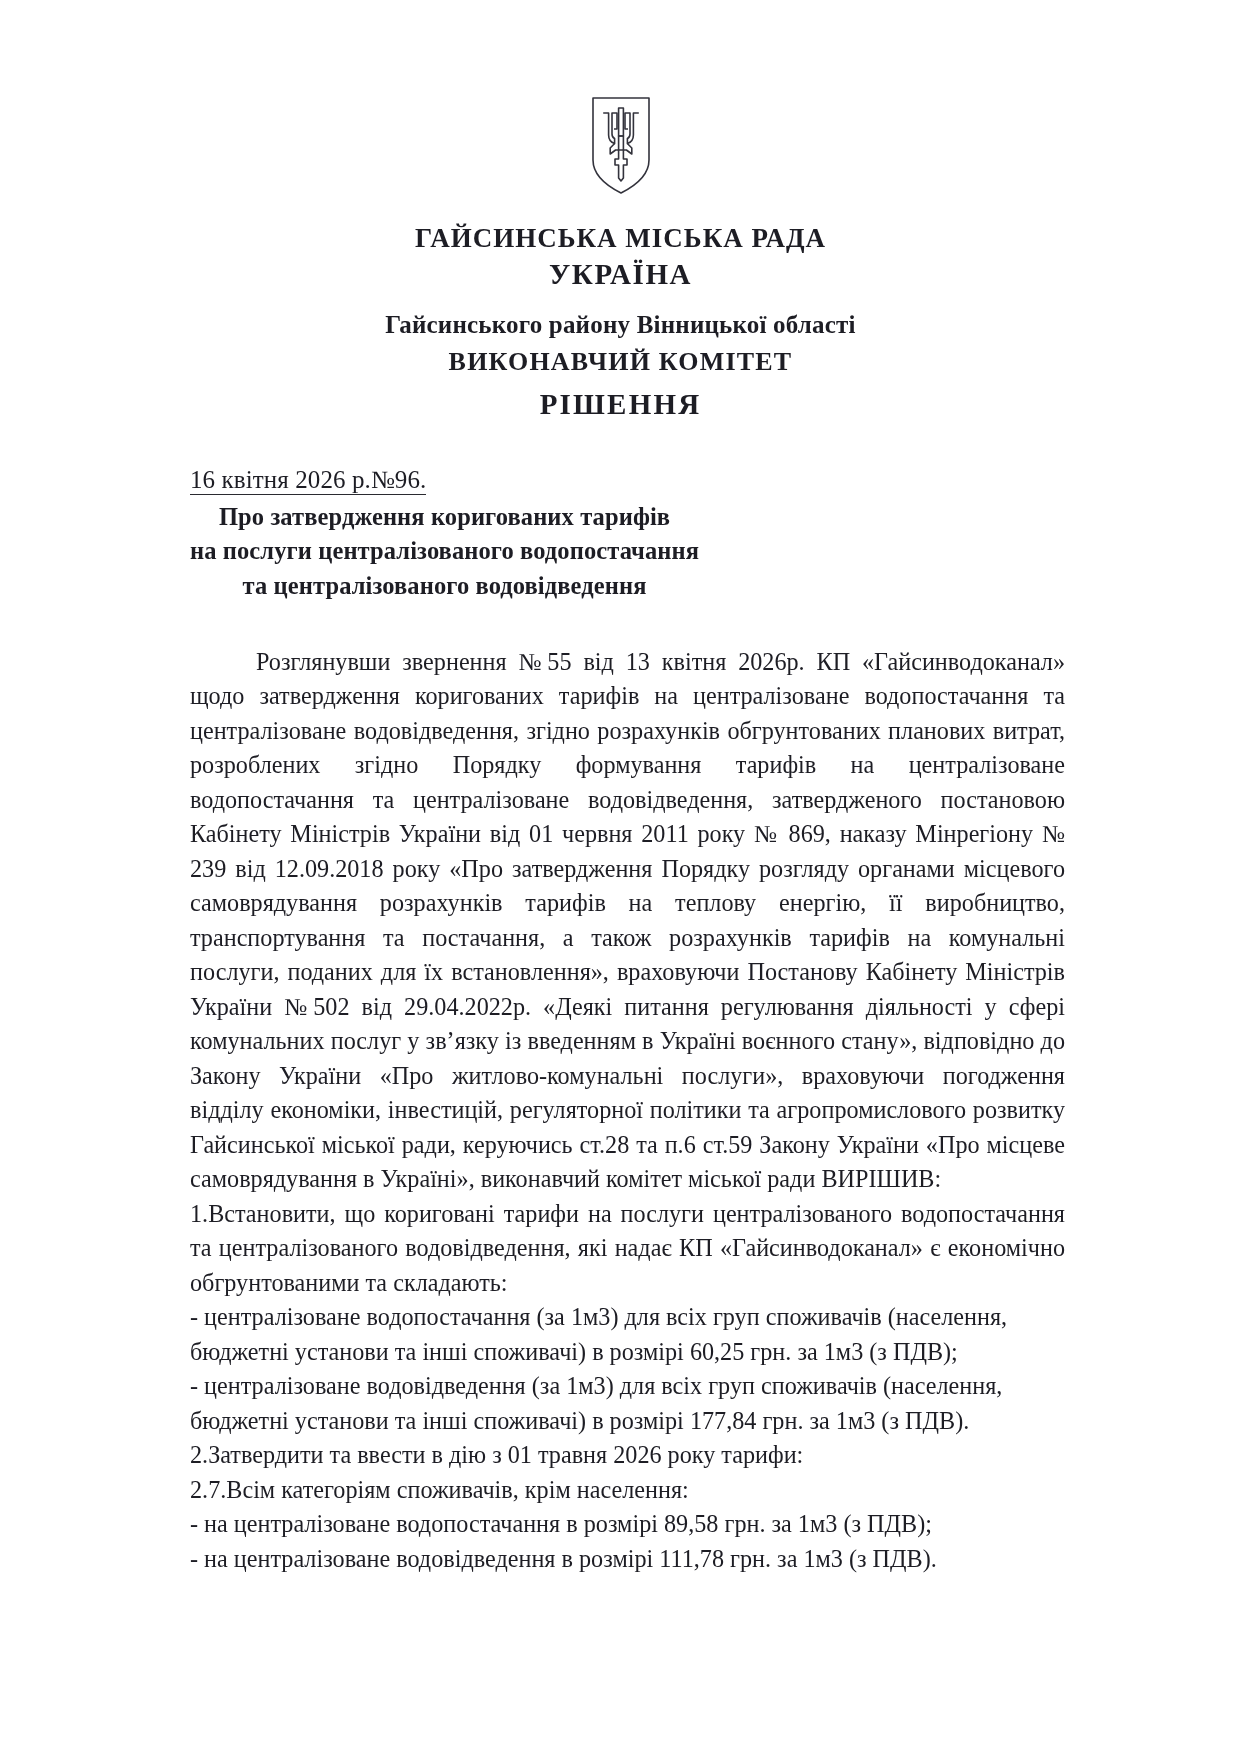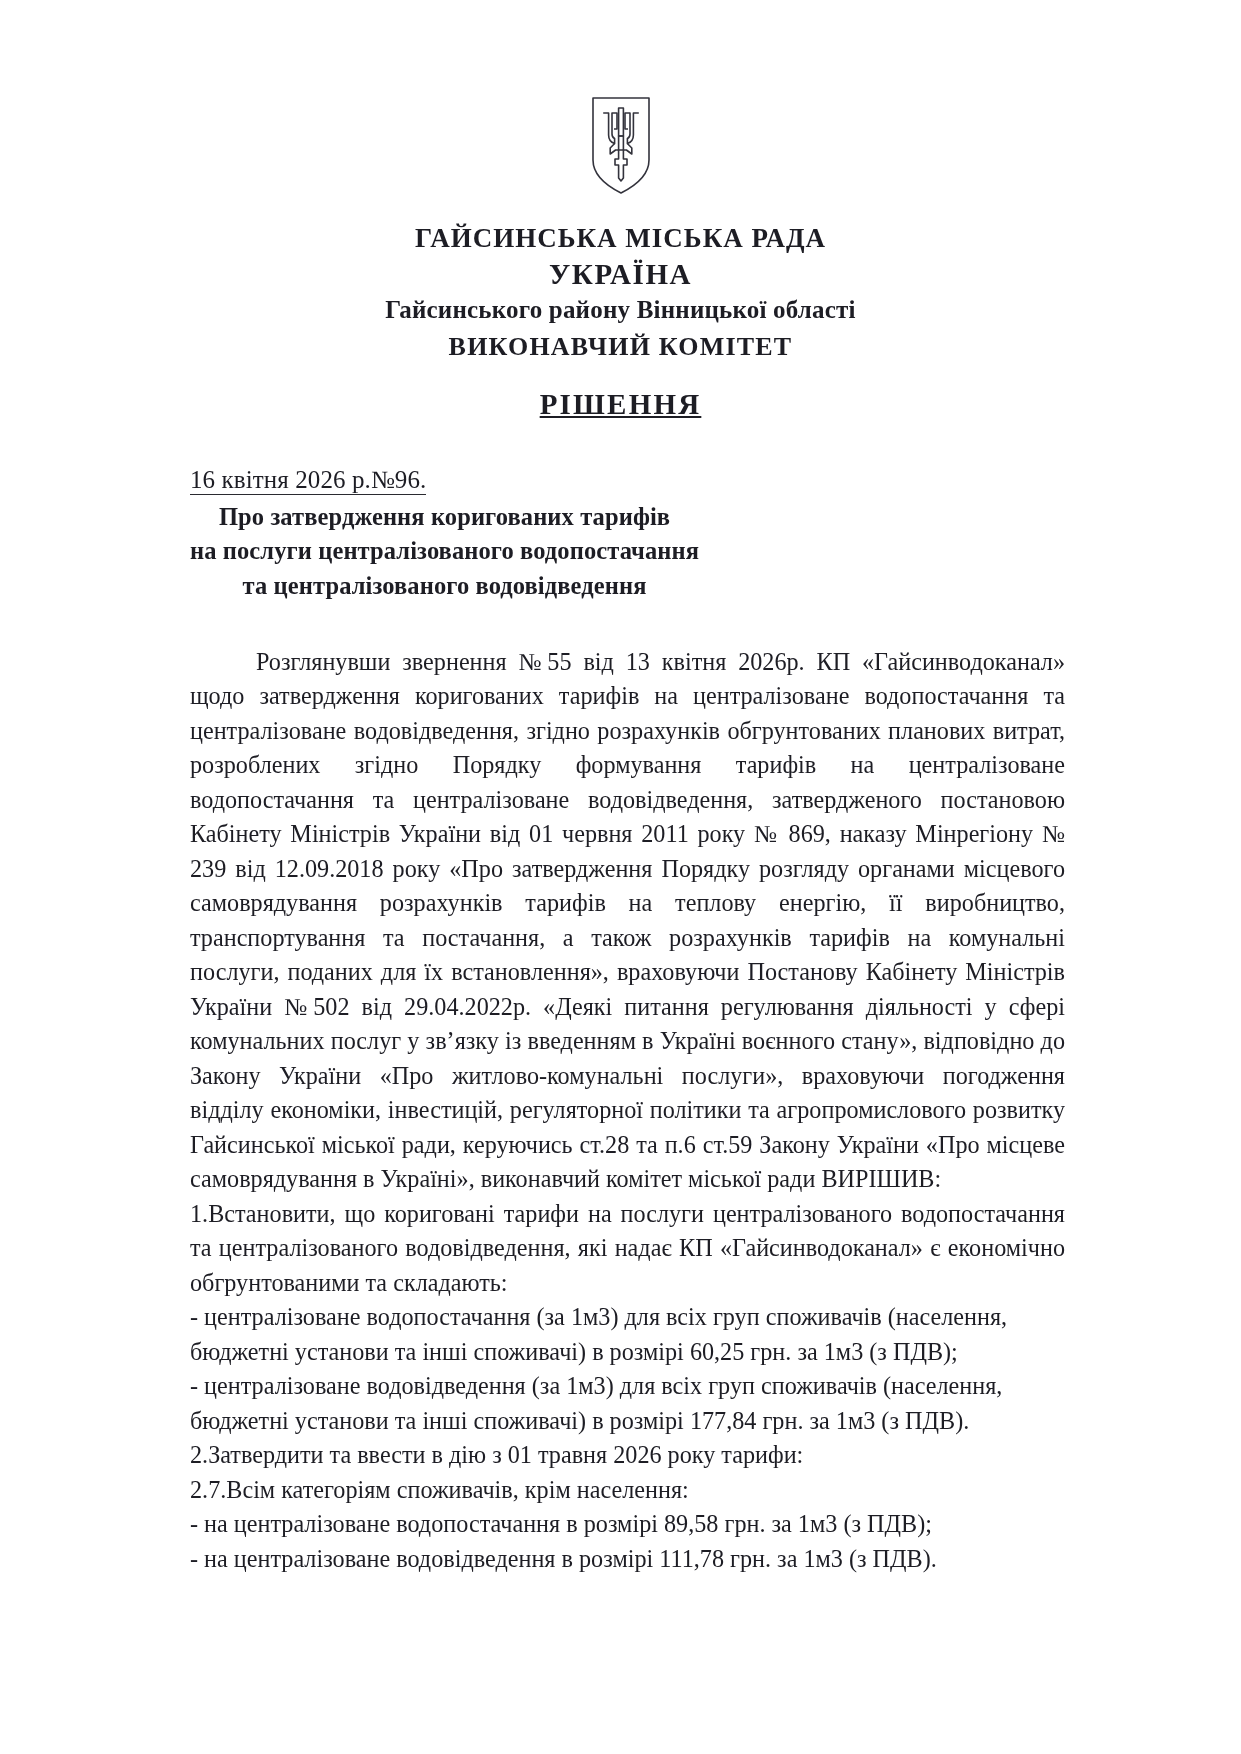--- a/index.html
+++ b/index.html
@@ -42,34 +42,33 @@
     text-align: center;
     line-height: 1.30;
   }
   .header .ln {
     font-weight: bold;
     letter-spacing: 0.4px;
     white-space: nowrap;
   }
   .header .l1 { font-size: 29px; letter-spacing: 1.6px; }
   .header .l2 { font-size: 27px; letter-spacing: 1.0px; margin-top: 3px; }
-  .header .l3 { font-size: 25px; letter-spacing: 0.2px; margin-top: 0; }
+  .header .l3 { font-size: 25px; letter-spacing: 0.2px; margin-top: 15px; }
   .header .l4 { font-size: 26px; letter-spacing: 1.2px; margin-top: 4px; }
 
   
   .doctype {
     position: absolute;
     top: 388px;
     left: 0;
     right: 0;
     text-align: center;
     font-size: 29px;
     font-weight: bold;
     letter-spacing: 2.2px;
-    text-decoration: underline;
   }
 
   
   .date-line {
     position: absolute;
     top: 466px;
     left: 190px;
     font-size: 25px;
     letter-spacing: 0.1px;
   }

